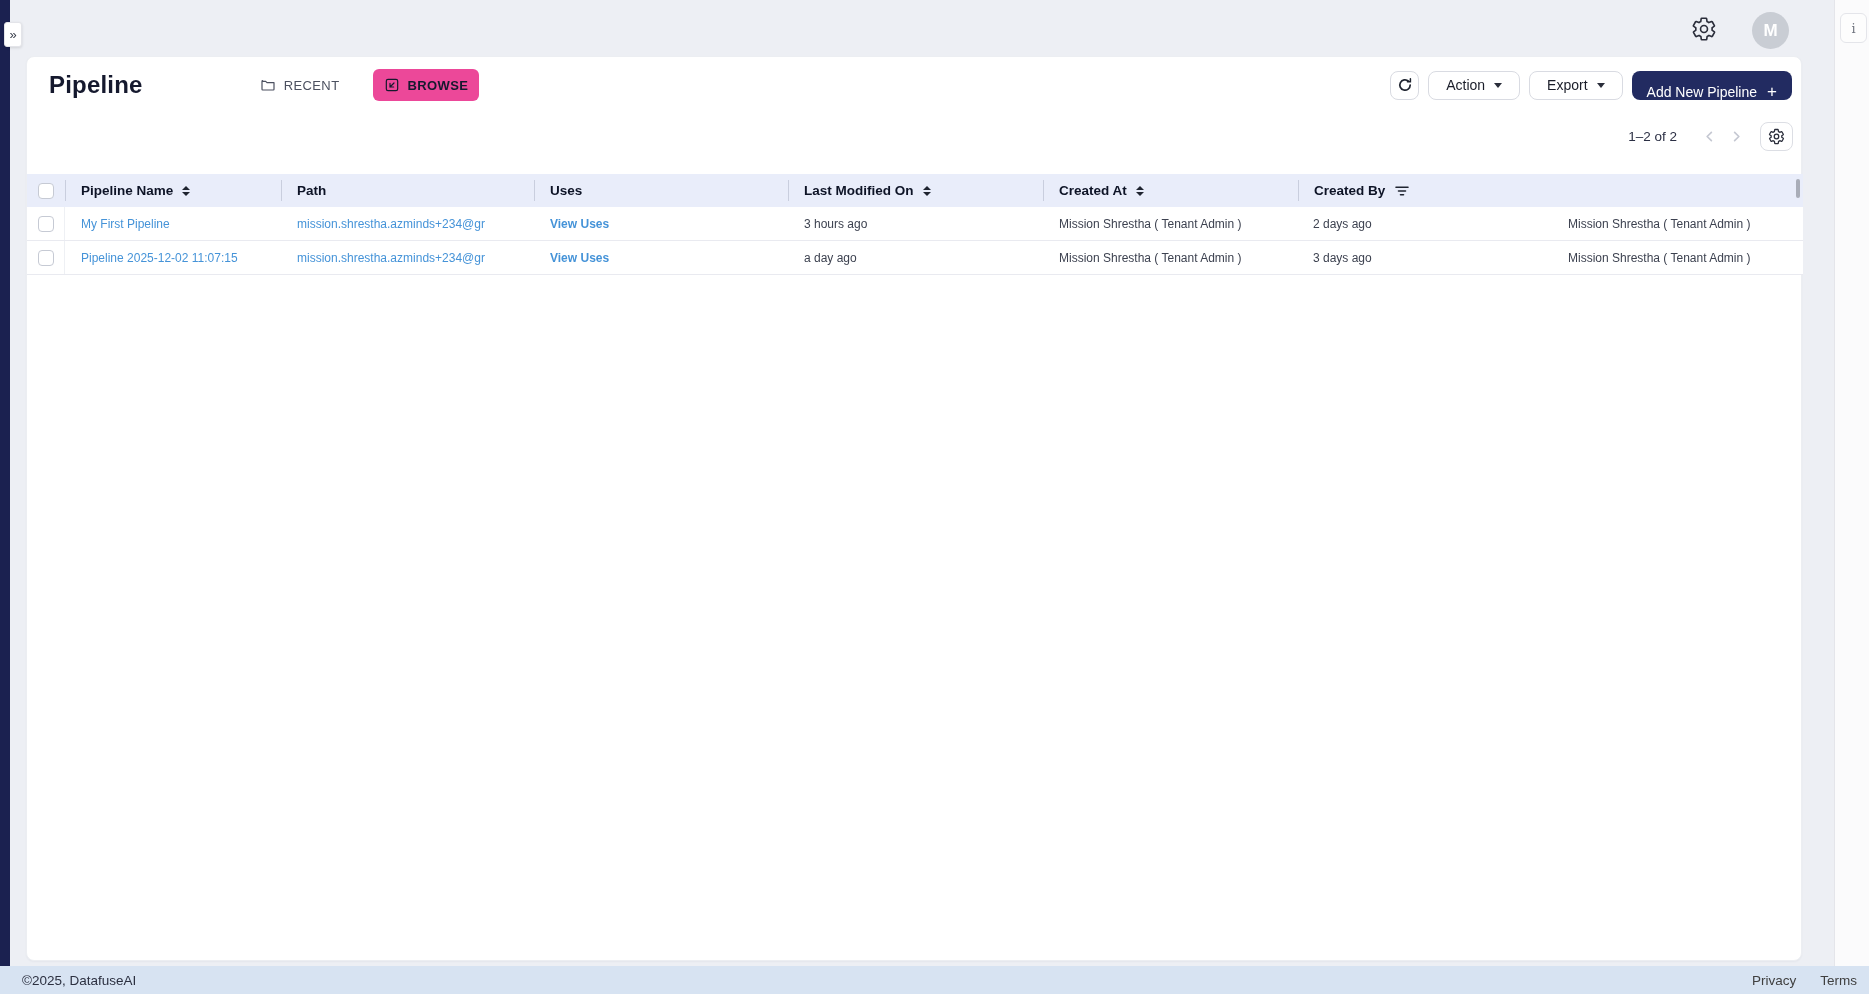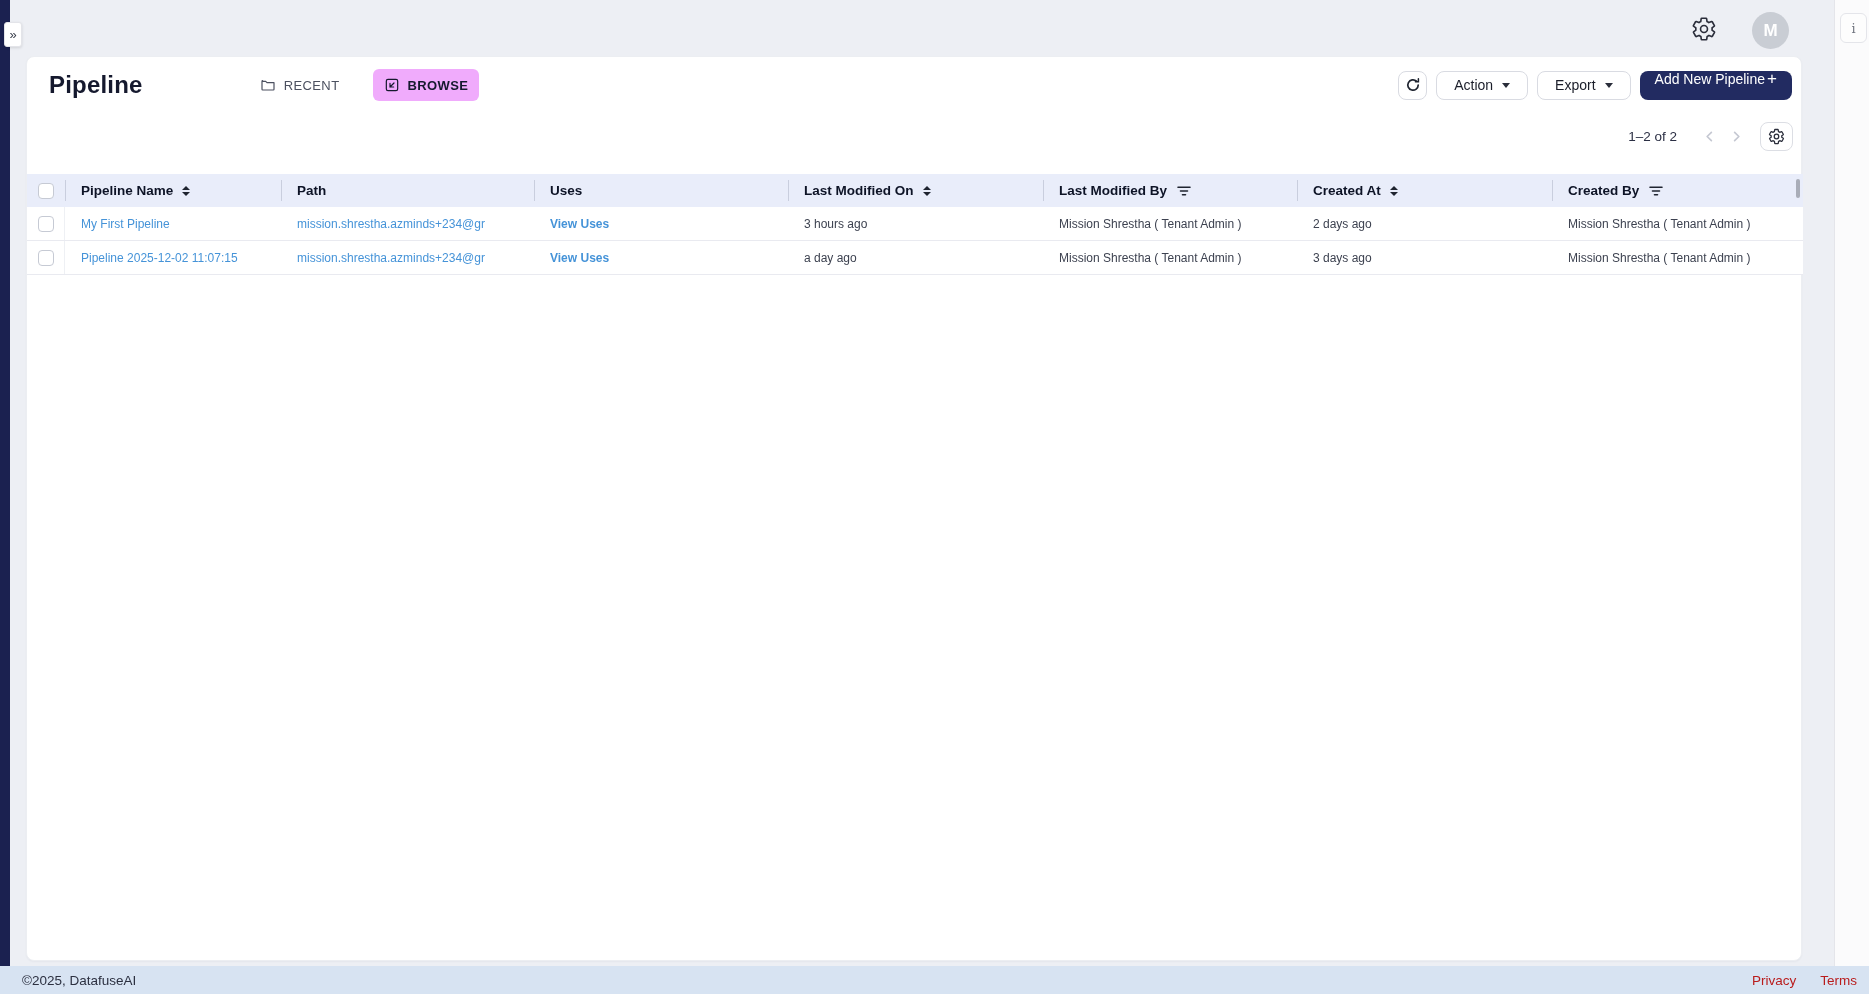--- a/index.html
+++ b/index.html
@@ -40,37 +40,37 @@
     background:#fff; border-radius:8px; border:1px solid #eceef2;
     box-shadow:0 1px 2px rgba(20,30,60,.04);
   }
 
   
   .title-row { position:absolute; left:0; top:0; width:100%; height:56px; display:flex; align-items:center; }
   .page-title { font-size:24px; font-weight:700; color:#15192e; margin-left:22px; letter-spacing:.2px; }
   .tabs { display:flex; align-items:center; margin-left:106px; gap:22px; }
   .tab { display:flex; align-items:center; gap:8px; font-size:13px; letter-spacing:.4px; color:#4c5160; cursor:pointer; padding:8px 11px; border-radius:6px; }
   .tab .ticon { width:16px; height:16px; color:#4c5160; }
-  .tab.active { background:#f0abfc; color:#15192e; font-weight:600; }
+  .tab.active { background:#ec4899; color:#15192e; font-weight:600; }
   .tab.active .ticon { color:#15192e; }
 
   .toolbar { margin-left:auto; margin-right:9px; display:flex; align-items:center; gap:9px; }
   .icon-btn {
     width:29px; height:29px; background:#fff; border:1px solid #d9dbe2; border-radius:8px;
     display:flex; align-items:center; justify-content:center; color:#1f2430; cursor:pointer;
   }
   .btn {
     height:29px; background:#fff; border:1px solid #d9dbe2; border-radius:8px;
     display:flex; align-items:center; justify-content:center; gap:9px;
     font-size:14px; color:#1a1d29; padding:0 17px; cursor:pointer;
   }
   .caret-down { width:0; height:0; border-left:4.5px solid transparent; border-right:4.5px solid transparent; border-top:5px solid #2a2d3a; margin-top:1px; }
   .btn-primary {
     height:29px; background:#222b61; border:none; border-radius:8px; color:#fff;
-    display:flex; align-items:flex-start; justify-content:center; gap:2px;
+    display:flex; align-items:flex-end; justify-content:center; gap:10px;
     font-size:14px; padding:0 15px; cursor:pointer;
   }
   .btn-primary .plus { font-size:17px; font-weight:400; line-height:1; margin-top:-1px; }
 
   
   .search-box {
     position:absolute; left:14px; top:62px; width:415px; height:31px;
     border:1px solid #d9dbe2; border-radius:8px; background:#fff;
     display:flex; align-items:center; padding:0 10px; gap:8px;
   }
@@ -110,21 +110,21 @@
   .cell-text { overflow:hidden; white-space:nowrap; text-overflow:clip; }
   .scroll-thumb { position:absolute; right:3px; top:5px; width:4px; height:19px; background:#a9adb8; border-radius:2px; }
 
   
   .footer {
     position:absolute; left:0; top:966px; width:1869px; height:28px; background:#d7e3f2;
     display:flex; align-items:center; font-size:13.5px; color:#2c3040;gap:31px;
   }
   .footer .copy { margin-left:22px; }
   .footer .flinks { margin-left:auto; margin-right:12px; display:flex; gap:24px; }
-  .footer .flink { color:#b91c1c; cursor:pointer; }
+  .footer .flink { color:#404040; cursor:pointer; }
 
   svg { display:block; }
 </style>
 </head>
 <body>
 
 <div class="page">
 
   <div class="left-strip"></div>
   <div class="expand-btn">
@@ -236,28 +236,20 @@
         <div class="cell col-uses">
           <span>Uses</span>
         </div>
         <div class="cell col-lmo">
           <span>Last Modified On</span>
           <span class="sort-icon">
               <i class="up"></i>
               <i class="dn"></i>
             </span>
         </div>
-        <div class="cell col-lmb">
-          <span>Last Modified By</span>
-          <span class="filter-icon">
-            <svg viewBox="0 0 14 12" width="14" height="12" stroke="currentColor" stroke-width="1.6" stroke-linecap="round">
-                <path d="M1 2.2h12M3.5 6h7M5.5 9.8h3"></path>
-              </svg>
-          </span>
-        </div>
         <div class="cell col-ca">
           <span>Created At</span>
           <span class="sort-icon">
               <i class="up"></i>
               <i class="dn"></i>
             </span>
         </div>
         <div class="cell col-cb">
           <span>Created By</span>
           <span class="filter-icon">

